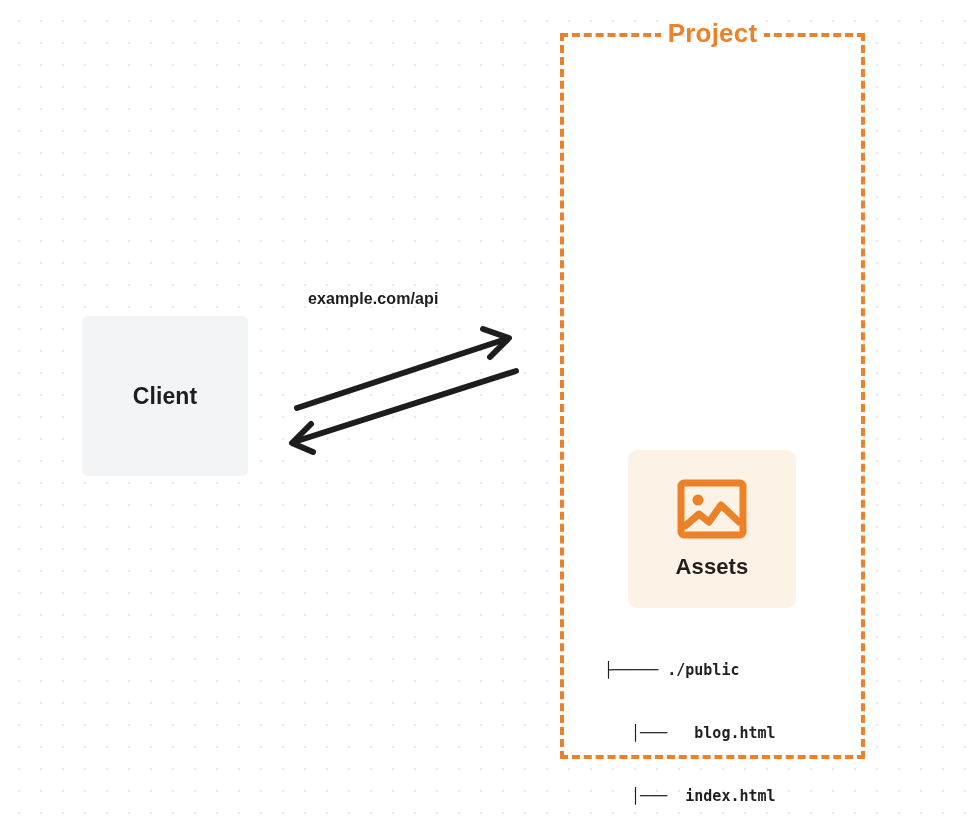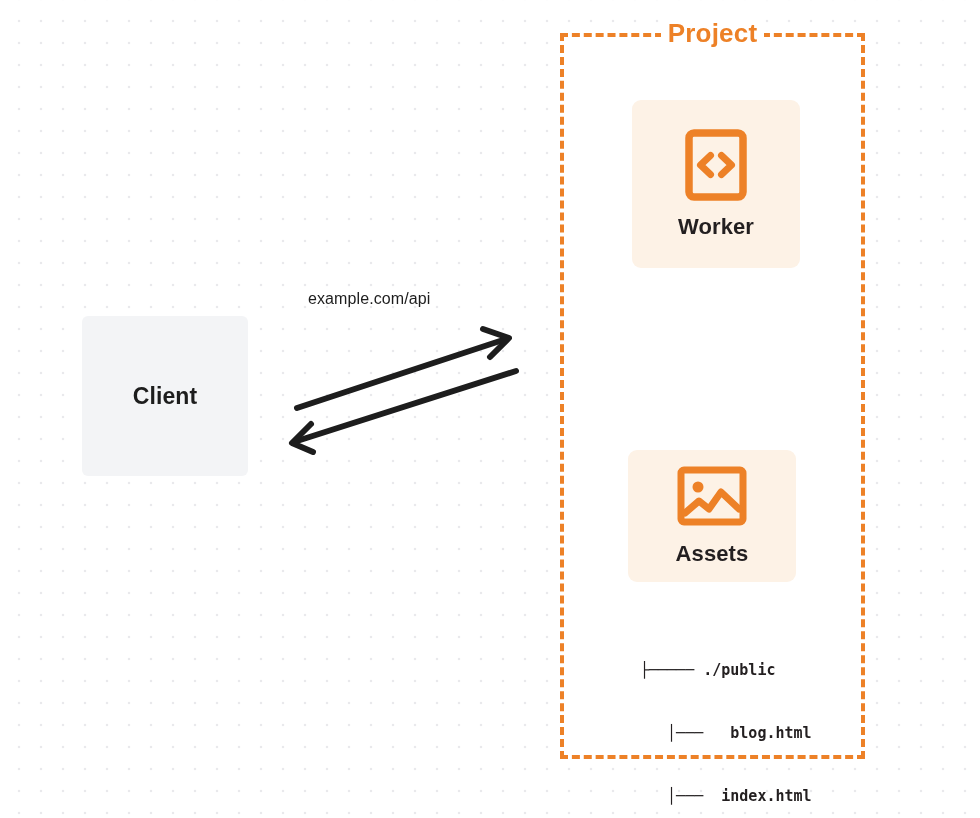--- a/index.html
+++ b/index.html
@@ -85,21 +85,21 @@
   .card-worker {
     left: 632px;
     top: 100px;
     width: 168px;
     height: 168px;
   }
   .card-assets {
     left: 628px;
     top: 450px;
     width: 168px;
-    height: 132px;
+    height: 158px;
   }
   .card-icon {
     display: block;
     margin-bottom: 12px;
   }
   .card-label {
     font-size: 22px;
     font-weight: bold;
     color: #231f20;
     letter-spacing: 0.1px;
@@ -115,65 +115,56 @@
     top: 0;
     width: 980px;
     height: 818px;
     pointer-events: none;
   }
   .request-label {
     position: absolute;
     left: 308px;
     top: 290px;
     font-size: 16px;
-    font-weight: normal;
+    font-weight: bold;
     color: #1d1d1d;
     letter-spacing: 0.1px;
     white-space: nowrap;
   }
 
   
   .file-tree {
     position: absolute;
     left: 604px;
     top: 618px;
     font-family: "DejaVu Sans Mono", monospace;
     font-size: 15px;
     font-weight: bold;
     color: #231f20;
     line-height: 21px;
     white-space: pre;
   }
   .tree-row {
     display: block;
-    margin-left: 36px;
   }
 </style>
 </head>
 <body>
 
 <div id="canvas">
 
   <div class="client-node">
     <div class="client-label">Client</div>
   </div>
 
   <div class="project-container"></div>
   <div class="project-title">
     <span>Project</span>
   </div>
 
-  <div class="card card-worker">
-    <svg class="card-icon" width="64" height="74" viewBox="0 0 64 74">
-      <rect x="5" y="5" width="54" height="64" rx="5" ry="5" fill="none" stroke="#ed8127" stroke-width="7.5"></rect>
-      <path d="M26.5 27.5 L16.5 37 L26.5 46.5" fill="none" stroke="#ed8127" stroke-width="7" stroke-linecap="round" stroke-linejoin="round"></path>
-      <path d="M37.5 27.5 L47.5 37 L37.5 46.5" fill="none" stroke="#ed8127" stroke-width="7" stroke-linecap="round" stroke-linejoin="round"></path>
-    </svg>
-    <div class="card-label">Worker</div>
-  </div>
 
   <div class="card card-assets">
     <svg class="card-icon" width="72" height="62" viewBox="0 0 72 62">
       <rect x="5" y="5" width="62" height="52" rx="3" ry="3" fill="none" stroke="#ed8127" stroke-width="7"></rect>
       <circle cx="22" cy="22" r="5.5" fill="#ed8127"></circle>
       <path d="M9 48 L23 36 L33 44 L45 27 L63 44" fill="none" stroke="#ed8127" stroke-width="7" stroke-linecap="round" stroke-linejoin="round"></path>
     </svg>
     <div class="card-label">Assets</div>
   </div>
 

